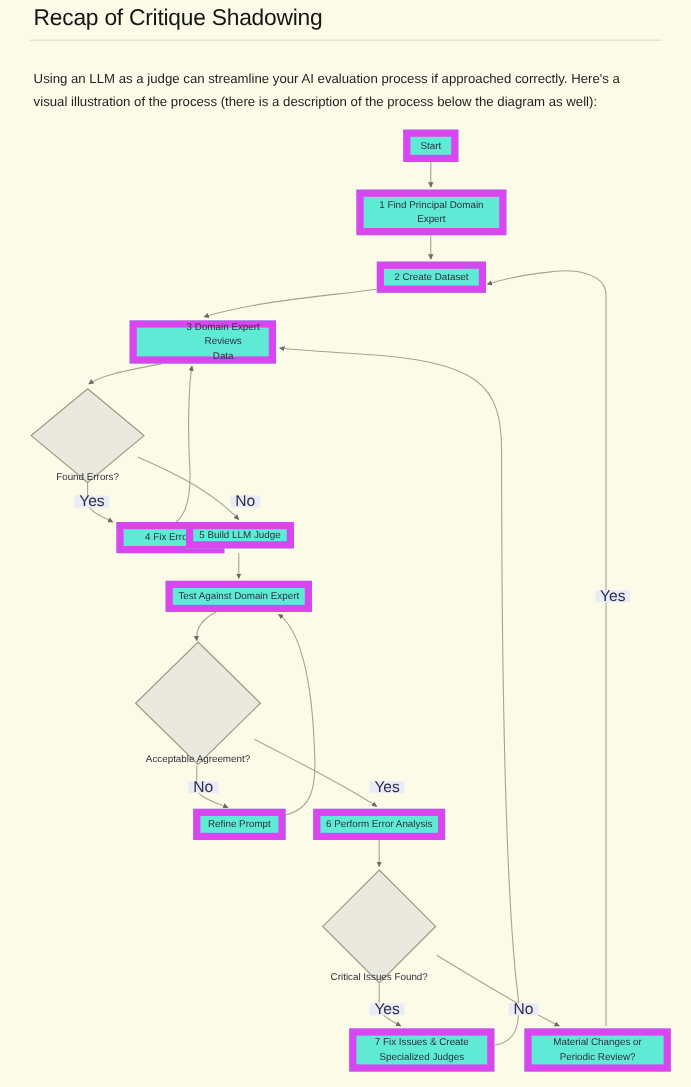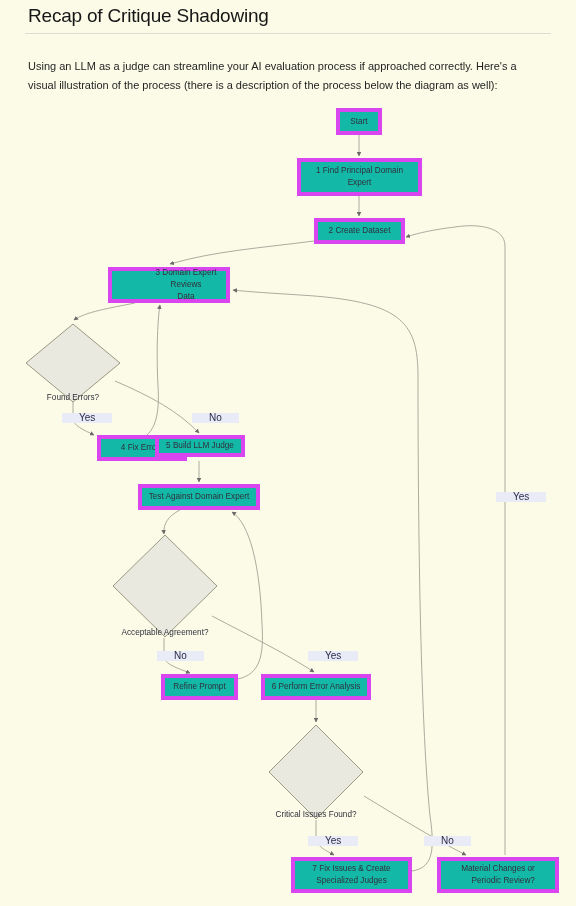--- a/index.html
+++ b/index.html
@@ -61,22 +61,22 @@
     position: absolute;
     left: 0;
     top: 0;
     width: 576px;
     height: 810px;
     overflow: visible;
   }
   .node {
     position: absolute;
     box-sizing: border-box;
-    background: #14b8a6;
-    border: 4px solid #d946ef;
+    background: #5eead4;
+    border: 6px solid #d946ef;
     display: flex;
     align-items: center;
     justify-content: center;
     text-align: center;
     font-size: 8.2px;
     line-height: 12px;
     color: #30303c;
     padding: 2px 4px;
     white-space: pre-line;
   }
@@ -97,25 +97,25 @@
     position: relative;
     z-index: 2;
     font-size: 8.2px;
     line-height: 11px;
     color: #30303c;
     text-align: center;
     white-space: nowrap;
   }
   .edge-label {
     position: absolute;
-    font-size: 10px;
+    font-size: 13px;
     line-height: 10px;
     color: #2b2b4a;
     background: #e9ebf6;
-    padding: 0 17px;
+    padding: 0 4px;
     white-space: nowrap;
   }
 </style>
 </head>
 <body>
 
 <div class="page">
 
   <h1 class="page-title">Recap of Critique Shadowing</h1>
   <div class="title-rule"></div>
@@ -203,21 +203,21 @@
 
     <div class="node" style="left:261px; top:578px; width:110px; height:26px;">
       <span>6 Perform Error Analysis</span>
     </div>
 
     <div class="node" style="left:291px; top:761px; width:121px; height:36px;">
       <span>7 Fix Issues &amp; Create
 Specialized Judges</span>
     </div>
 
-    <div class="node" style="left:437px; top:761px; width:122px; height:36px;text-align:right;">
+    <div class="node" style="left:437px; top:761px; width:122px; height:36px;">
       <span>Material Changes or
 Periodic Review?</span>
     </div>
 
     <div class="diamond-wrap" style="left:25px; top:227px; width:96px; height:80px;">
       <svg class="diamond-shape" viewBox="0 0 96 80" preserveAspectRatio="none" xmlns="http://www.w3.org/2000/svg">
         <polygon points="48,1 95,40 48,79 1,40" fill="#e9e9df" stroke="#9a9a82" stroke-width="1"></polygon>
       </svg>
       <span class="diamond-label">Found Errors?</span>
     </div>

